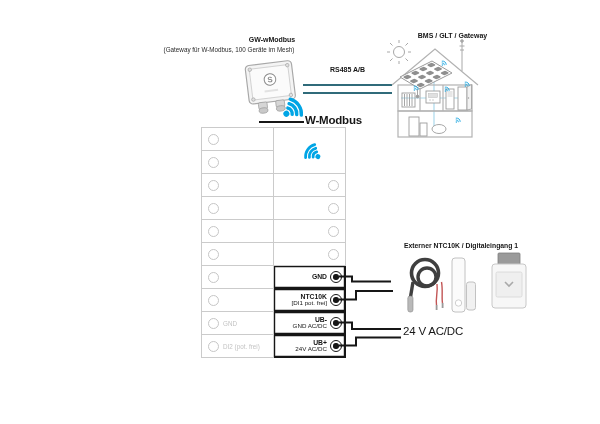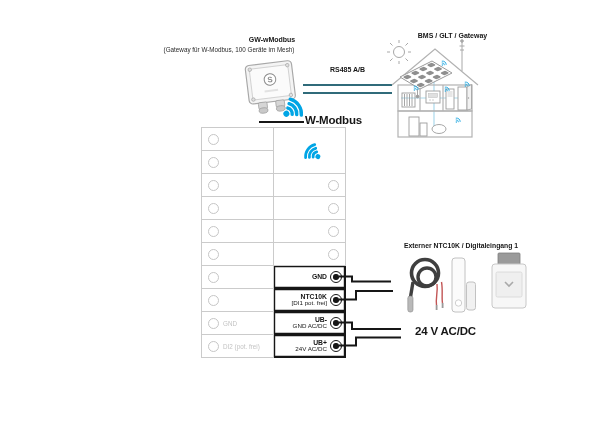--- a/index.html
+++ b/index.html
@@ -8,21 +8,21 @@
           font-family:"Liberation Sans",sans-serif;color:#161616}
   .abs{position:absolute}
 
   
   .gw-title{left:222px;top:36px;width:100px;text-align:center;font-size:7px;font-weight:bold}
   .gw-sub{left:160px;top:46px;width:138px;text-align:center;font-size:6.3px;color:#2a2a2a}
   .bus-label{left:303px;top:66px;width:89px;text-align:center;font-size:7px;font-weight:bold}
   .bms-label{left:395px;top:32px;width:115px;text-align:center;font-size:7px;font-weight:bold}
   .wm-label{left:305px;top:114px;font-size:11.5px;font-weight:bold;letter-spacing:-0.2px}
   .ext-label{left:404px;top:242px;font-size:6.8px;font-weight:bold}
-  .pw-label{left:415px;top:325px;font-size:11.5px;font-weight:bold;letter-spacing:-0.2px}
+  .pw-label{left:403px;top:325px;font-size:11.5px;font-weight:normal;letter-spacing:-0.2px}
 
   
   .bus-line{left:303px;width:89px;height:2.2px;background:#306b7a}
   .bus-a{top:84px}.bus-b{top:91.5px}
   .wm-leader{left:259px;top:121px;width:45px;height:1.6px;background:#161616}
 
   
   .device{left:241px;top:57px;width:62px;height:62px;transform:rotate(-7deg)}
   .gw-wifi{left:279px;top:90px;width:34px;height:34px;color:#00a5e5;transform:rotate(55deg)}
   .tbl-wifi{width:28px;height:28px;color:#00a5e5;transform:rotate(-55deg)}

